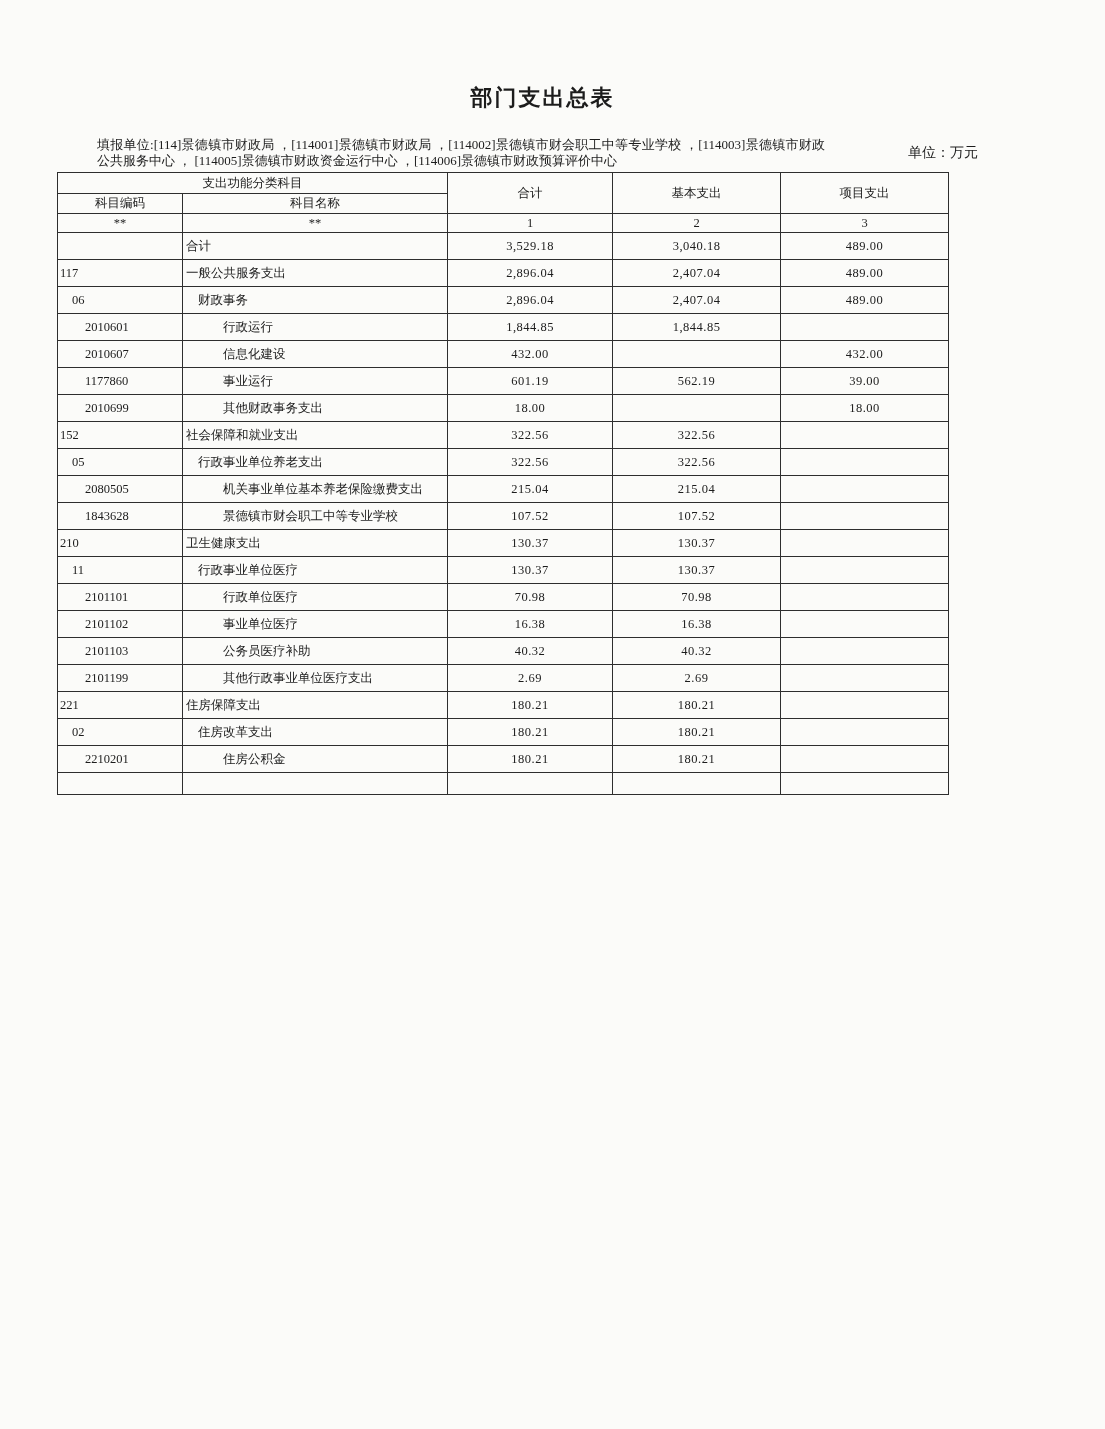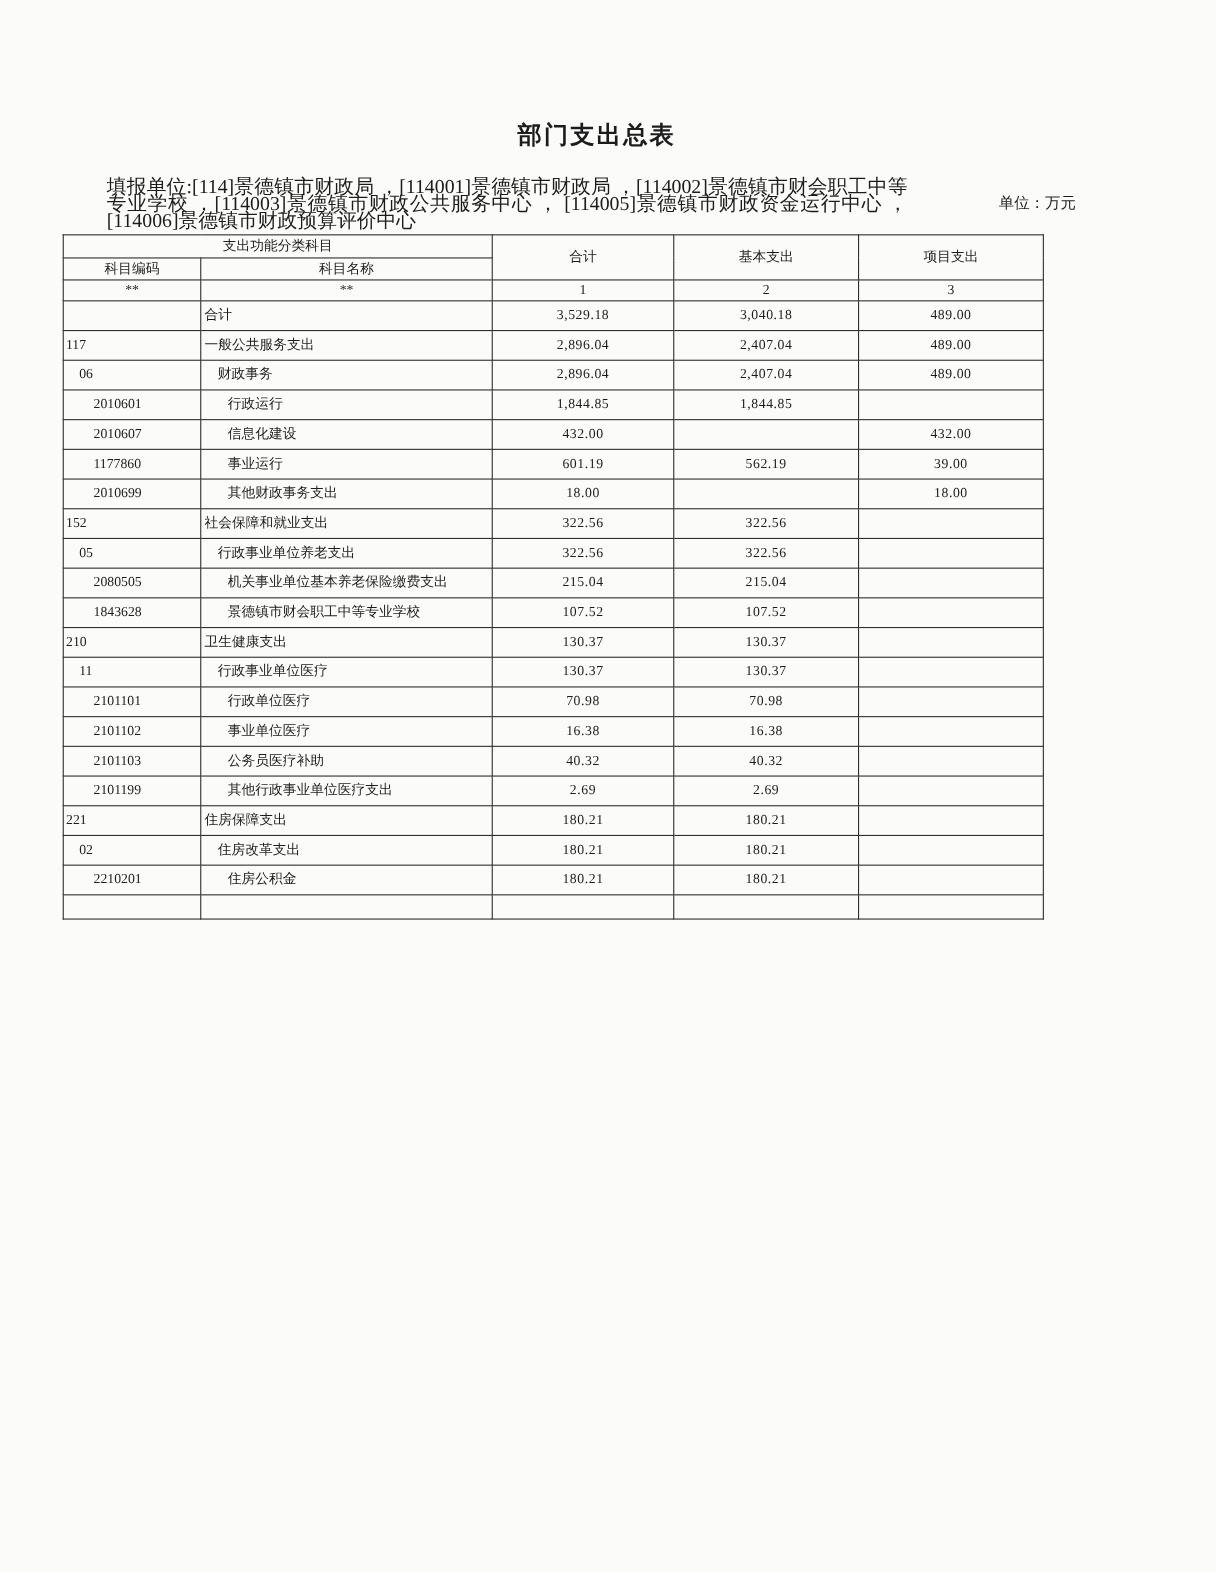--- a/index.html
+++ b/index.html
@@ -11,38 +11,38 @@
   }
   .sheet {
     position: relative;
     width: 1105px;
     height: 1429px;
     background: #fbfbf9;
     overflow: hidden;
   }
   .doc-title {
     margin: 0;
-    padding-top: 108px;
+    padding-top: 83px;
     margin-left: 97px;
     width: 891px;
     text-align: center;
     font-size: 22px;
     font-weight: bold;
     letter-spacing: 2px;
   }
   .meta-row {
     margin: 24px 0 4px 97px;
     width: 891px;
     display: flex;
     justify-content: space-between;
     align-items: center;
   }
   .filing-text {
     width: 728px;
-    font-size: 18px;
+    font-size: 13px;
     line-height: 15.5px;
     text-align: justify;
     font-family: Liberation Serif, serif;
   }
   .unit-note {
     font-size: 14px;
     white-space: nowrap;
     padding-right: 10px;
   }
   table.budget {
@@ -64,21 +64,21 @@
   thead tr.h2 th { height: 20px; }
   thead tr.h3 th { height: 19px; }
   tbody td { height: 27px; vertical-align: middle; }
   tbody td.num { text-align: center; letter-spacing: 0.5px; }
   tbody td.code, tbody td.name { text-align: left; }
   tbody tr.lv0 td.code { padding-left: 2px; }
   tbody tr.lv1 td.code { padding-left: 14px; }
   tbody tr.lv2 td.code { padding-left: 27px; }
   tbody tr.lv0 td.name { padding-left: 3px; }
   tbody tr.lv1 td.name { padding-left: 15px; }
-  tbody tr.lv2 td.name { padding-left: 24px; }
+  tbody tr.lv2 td.name { padding-left: 40px; }
   tbody tr.empty-row td { height: 22px; }
 </style>
 </head>
 <body>
 
 <div class="sheet">
 
   <h1 class="doc-title">部门支出总表</h1>
 
   <div class="meta-row">

